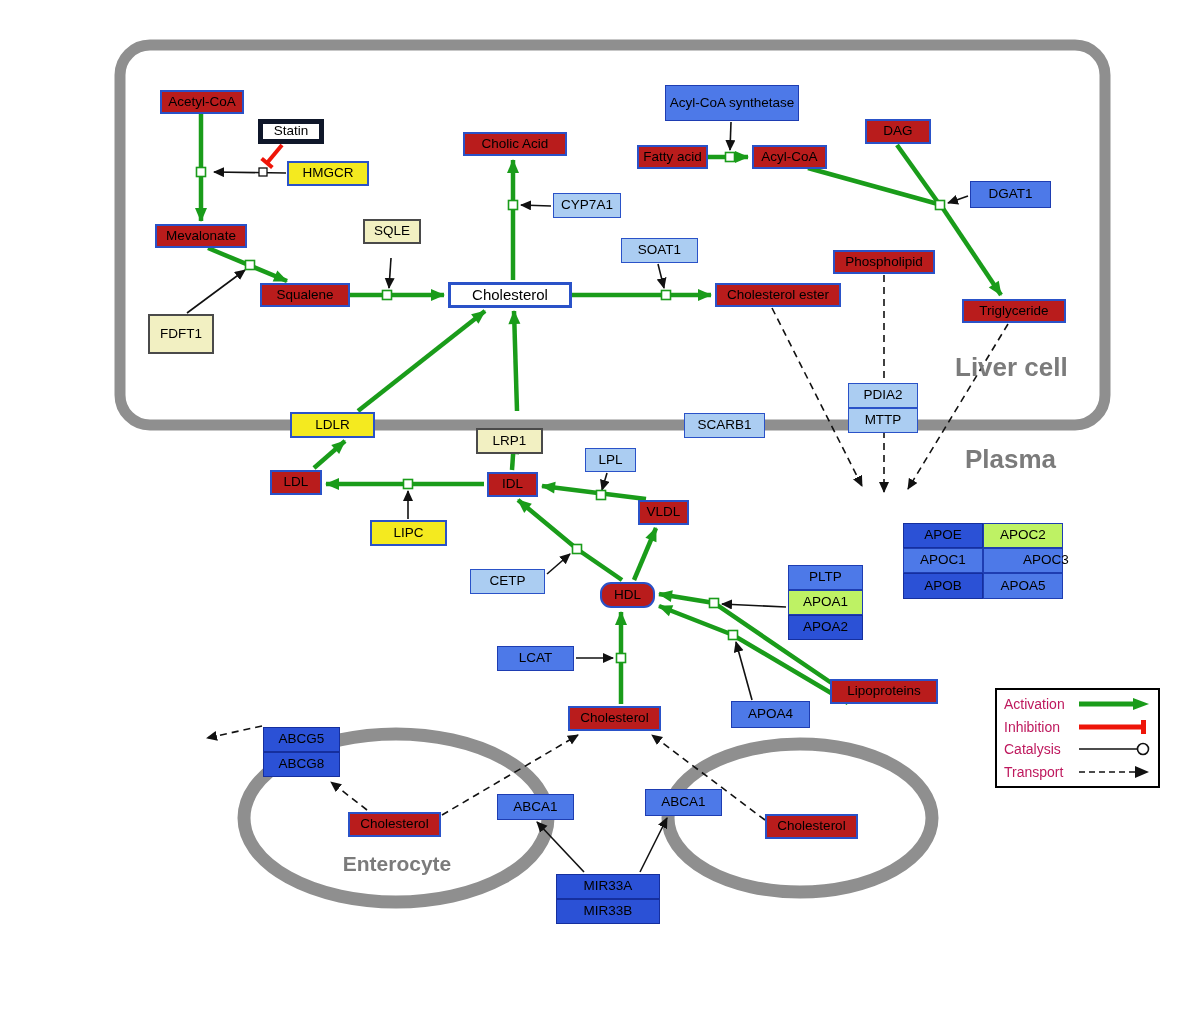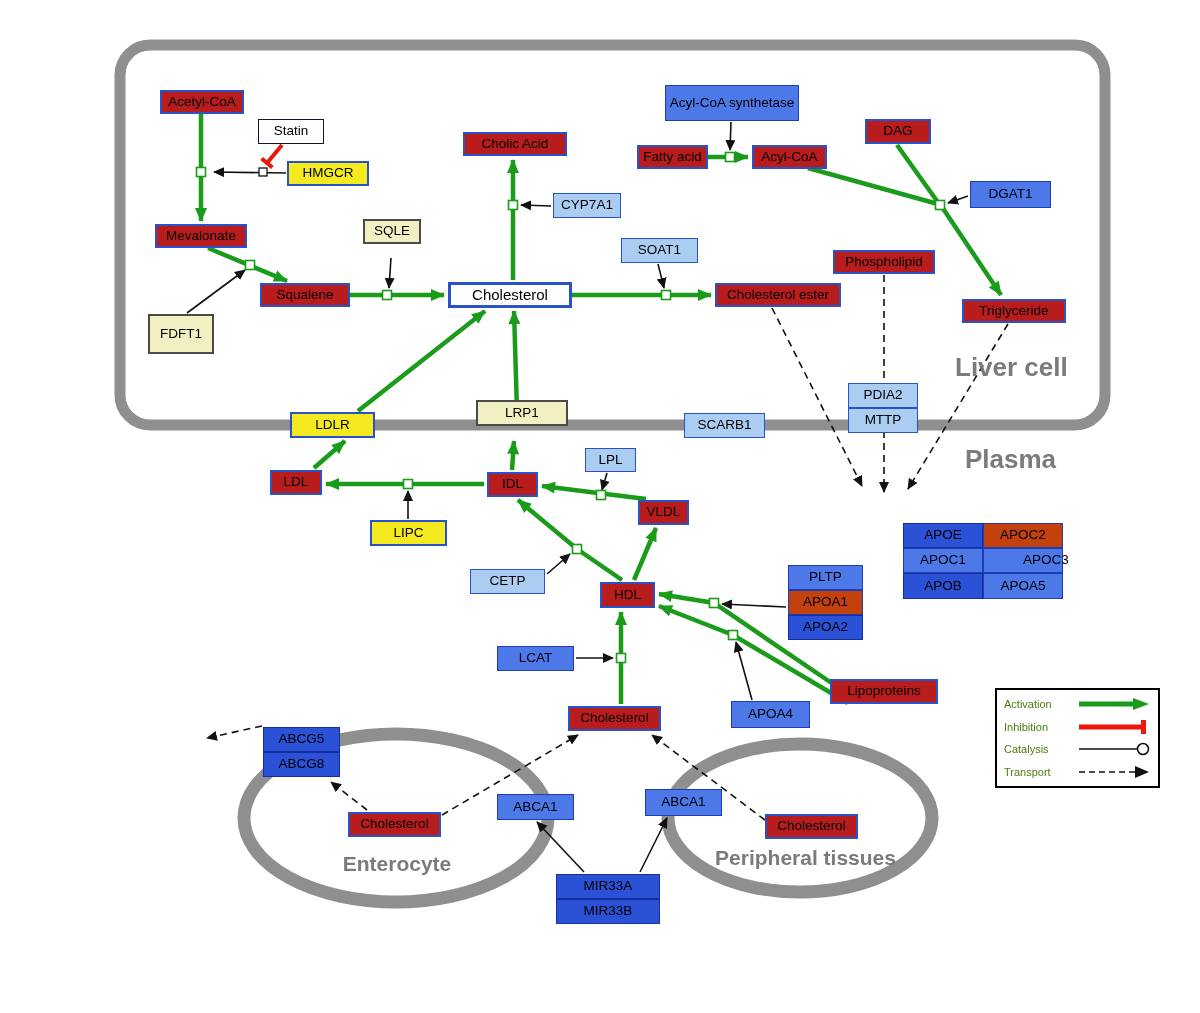--- a/index.html
+++ b/index.html
@@ -5,37 +5,37 @@
   html,body{margin:0;padding:0;background:#fff;}
   #canvas{position:relative;width:1200px;height:1013px;background:#fff;
           font-family:"Liberation Sans",sans-serif;overflow:hidden;}
   #edges-svg{position:absolute;left:0;top:0;width:1200px;height:1013px;}
   #node-layer{position:absolute;left:0;top:0;width:1200px;height:1013px;pointer-events:none;}
   .node{position:absolute;display:flex;align-items:center;justify-content:center;
         text-align:center;font-size:13.5px;line-height:1.05;color:#000;
         box-sizing:border-box;padding:1px 2px;pointer-events:auto;}
   .k-metabolite{background:#b91c1c;border:2px solid #2a52c8;}
   .k-metabolite-strong{background:#fff;border:3px solid #2a52c8;font-size:15px;}
-  .k-drug{background:#fff;border:1px solid #0f172a;}
+  .k-drug{background:#fff;border:5px solid #0f172a;}
   .k-gene-yellow{background:#f4ea1f;border:2px solid #2a52c8;}
   .k-gene-paleyellow{background:#f2f0c2;border:2px solid #4a4a4a;}
   .k-gene-lightblue{background:#abcdf2;border:1.5px solid #2a52c8;}
   .k-gene-blue{background:#4d79e8;border:1.5px solid #1e3db2;}
-  .k-gene-blue-med{background:#c2410c;border:1.5px solid #1e3db2;}
+  .k-gene-blue-med{background:#bef264;border:1.5px solid #1e3db2;}
   .k-gene-blue-dark{background:#2b51d6;border:1.5px solid #152f9e;}
   .comp-label{position:absolute;font-weight:bold;color:#7b7b7b;}
   .lbl-liver{left:955;top:352;left:955px;top:352px;font-size:26px;}
   .lbl-plasma{left:965px;top:444px;font-size:26px;}
   .lbl-enterocyte{left:327px;top:852px;width:140px;text-align:center;font-size:21px;}
   .lbl-peripheral{left:703px;top:846px;width:205px;text-align:center;font-size:21px;}
   #legend{position:absolute;left:995px;top:688px;width:165px;height:100px;
           background:#fff;border:2px solid #000;box-sizing:border-box;
           display:flex;flex-direction:column;justify-content:space-around;padding:3px 7px;}
   .legend-row{display:flex;align-items:center;justify-content:space-between;height:22px;}
-  .legend-row span{font-size:11px;color:#4d7c0f;}
+  .legend-row span{font-size:14px;color:#be185d;}
   .legend-row svg{flex:none;}
 </style>
 </head>
 <body>
 
 <div id="canvas">
 
   <svg id="edges-svg" width="1200" height="1013" viewBox="0 0 1200 1013">
     <defs>
       <marker id="m-green" markerUnits="userSpaceOnUse" markerWidth="18" markerHeight="16" refX="14" refY="7" orient="auto">
@@ -131,29 +131,29 @@
       <div class="node k-gene-blue" style="left: 665px; top: 85px; width: 134px; height: 36px;">Acyl-CoA synthetase</div>
       <div class="node k-metabolite" style="left: 637px; top: 145px; width: 71px; height: 24px;">Fatty acid</div>
       <div class="node k-metabolite" style="left: 752px; top: 145px; width: 75px; height: 24px;">Acyl-CoA</div>
       <div class="node k-metabolite" style="left: 865px; top: 119px; width: 66px; height: 25px;">DAG</div>
       <div class="node k-gene-blue" style="left: 970px; top: 181px; width: 81px; height: 27px;">DGAT1</div>
       <div class="node k-metabolite" style="left: 833px; top: 250px; width: 102px; height: 24px;">Phospholipid</div>
       <div class="node k-metabolite" style="left: 962px; top: 299px; width: 104px; height: 24px;">Triglyceride</div>
       <div class="node k-gene-lightblue" style="left: 848px; top: 383px; width: 70px; height: 25px;">PDIA2</div>
       <div class="node k-gene-lightblue" style="left: 848px; top: 408px; width: 70px; height: 25px;">MTTP</div>
       <div class="node k-gene-yellow" style="left: 290px; top: 412px; width: 85px; height: 26px;">LDLR</div>
-      <div class="node k-gene-paleyellow" style="left: 476px; top: 400px; width: 92px; height: 26px;">LRP1</div>
+      <div class="node k-gene-paleyellow" style="left: 476px; top: 428px; width: 67px; height: 26px;">LRP1</div>
       <div class="node k-gene-lightblue" style="left: 684px; top: 413px; width: 81px; height: 25px;">SCARB1</div>
       <div class="node k-metabolite" style="left: 270px; top: 470px; width: 52px; height: 25px;">LDL</div>
       <div class="node k-metabolite" style="left: 487px; top: 472px; width: 51px; height: 25px;">IDL</div>
       <div class="node k-gene-lightblue" style="left: 585px; top: 448px; width: 51px; height: 24px;">LPL</div>
       <div class="node k-metabolite" style="left: 638px; top: 500px; width: 51px; height: 25px;">VLDL</div>
       <div class="node k-gene-yellow" style="left: 370px; top: 520px; width: 77px; height: 26px;">LIPC</div>
       <div class="node k-gene-lightblue" style="left: 470px; top: 569px; width: 75px; height: 25px;">CETP</div>
-      <div class="node k-metabolite" style="left: 600px; top: 582px; width: 55px; height: 26px;">HDL</div>
+      <div class="node k-metabolite" style="left: 600px; top: 582px; width: 55px; height: 26px; border-radius: 11px;">HDL</div>
       <div class="node k-gene-blue" style="left: 497px; top: 646px; width: 77px; height: 25px;">LCAT</div>
       <div class="node k-gene-blue" style="left: 788px; top: 565px; width: 75px; height: 25px;">PLTP</div>
       <div class="node k-gene-blue-med" style="left: 788px; top: 590px; width: 75px; height: 25px;">APOA1</div>
       <div class="node k-gene-blue-dark" style="left: 788px; top: 615px; width: 75px; height: 25px;">APOA2</div>
       <div class="node k-gene-blue-dark" style="left: 903px; top: 523px; width: 80px; height: 25px;">APOE</div>
       <div class="node k-gene-blue-med" style="left: 983px; top: 523px; width: 80px; height: 25px;">APOC2</div>
       <div class="node k-gene-blue" style="left: 903px; top: 548px; width: 80px; height: 25px;">APOC1</div>
       <div class="node k-gene-blue" style="left: 983px; top: 548px; width: 80px; height: 25px; padding-left: 48px;">APOC3</div>
       <div class="node k-gene-blue-dark" style="left: 903px; top: 573px; width: 80px; height: 26px;">APOB</div>
       <div class="node k-gene-blue" style="left: 983px; top: 573px; width: 80px; height: 26px;">APOA5</div>
@@ -166,21 +166,20 @@
       <div class="node k-gene-blue" style="left: 497px; top: 794px; width: 77px; height: 26px;">ABCA1</div>
       <div class="node k-gene-blue" style="left: 645px; top: 789px; width: 77px; height: 27px;">ABCA1</div>
       <div class="node k-metabolite" style="left: 765px; top: 814px; width: 93px; height: 25px;">Cholesterol</div>
       <div class="node k-gene-blue-dark" style="left: 556px; top: 874px; width: 104px; height: 25px;">MIR33A</div>
       <div class="node k-gene-blue-dark" style="left: 556px; top: 899px; width: 104px; height: 25px;">MIR33B</div>
     </div>
 
   <div class="comp-label lbl-liver">Liver cell</div>
   <div class="comp-label lbl-plasma">Plasma</div>
   <div class="comp-label lbl-enterocyte">Enterocyte</div>
-  <div class="comp-label lbl-peripheral">Peripheral tissues</div>
 
   <div id="legend">
     <div class="legend-row">
       <span>Activation</span>
       <svg width="74" height="16">
         <line x1="2" y1="8" x2="58" y2="8" stroke="#1a9c1a" stroke-width="5"></line>
         <path d="M56,2 L72,8 L56,14 z" fill="#1a9c1a"></path>
       </svg>
     </div>
     <div class="legend-row">

